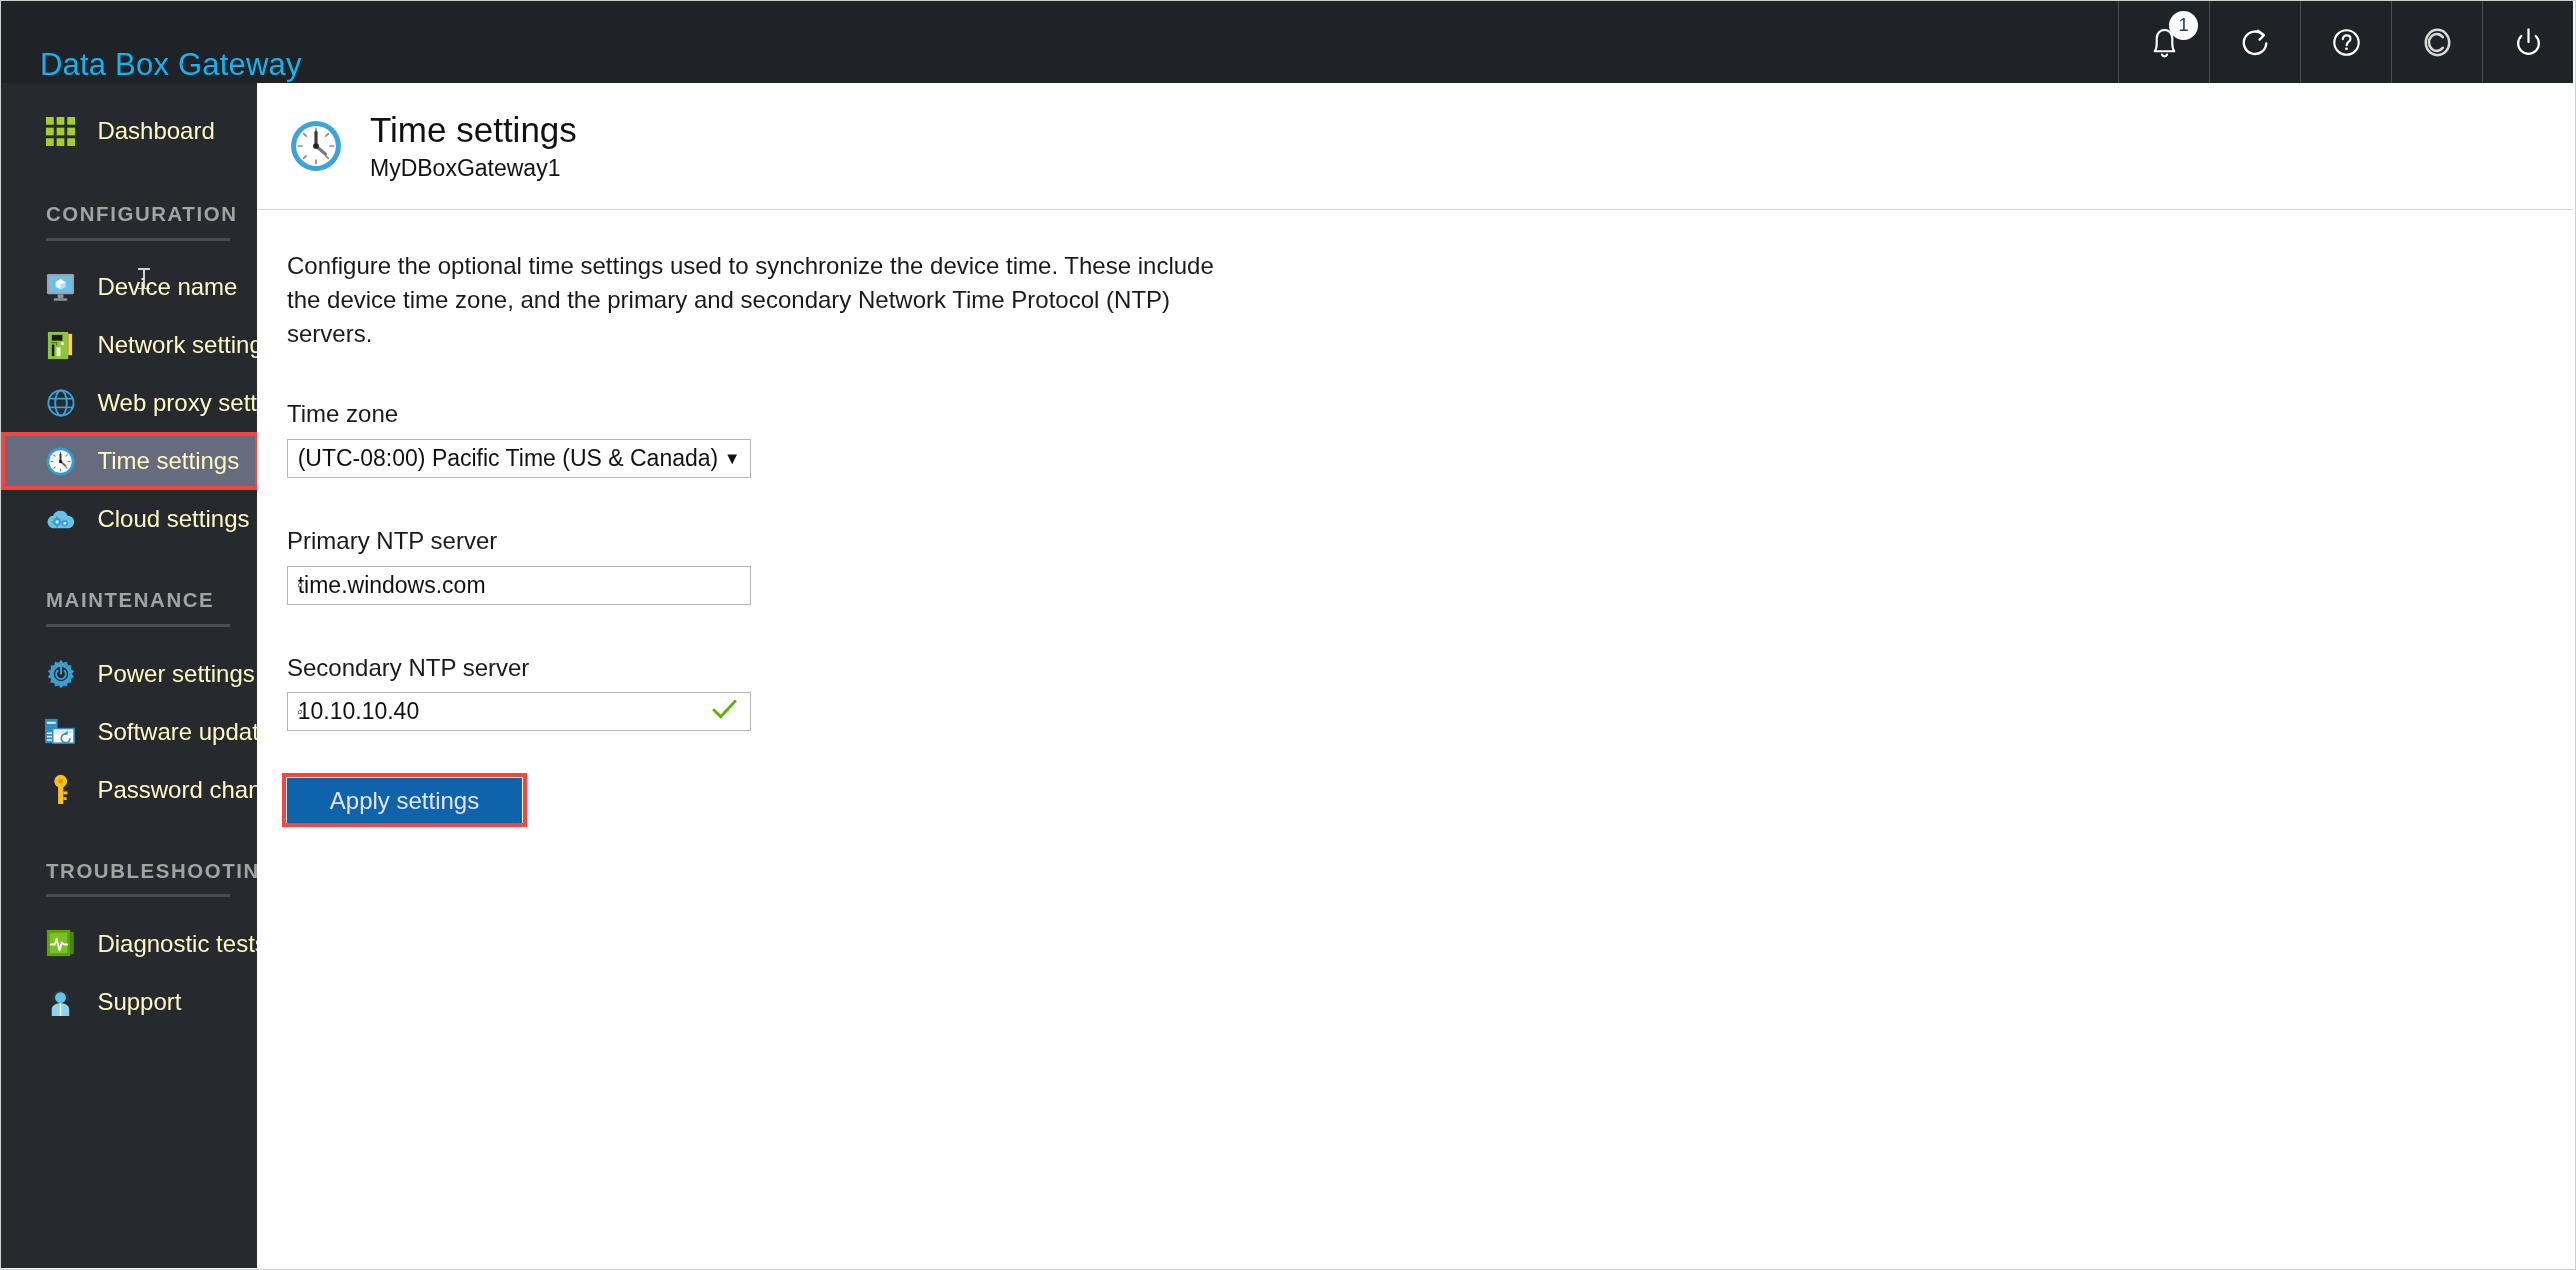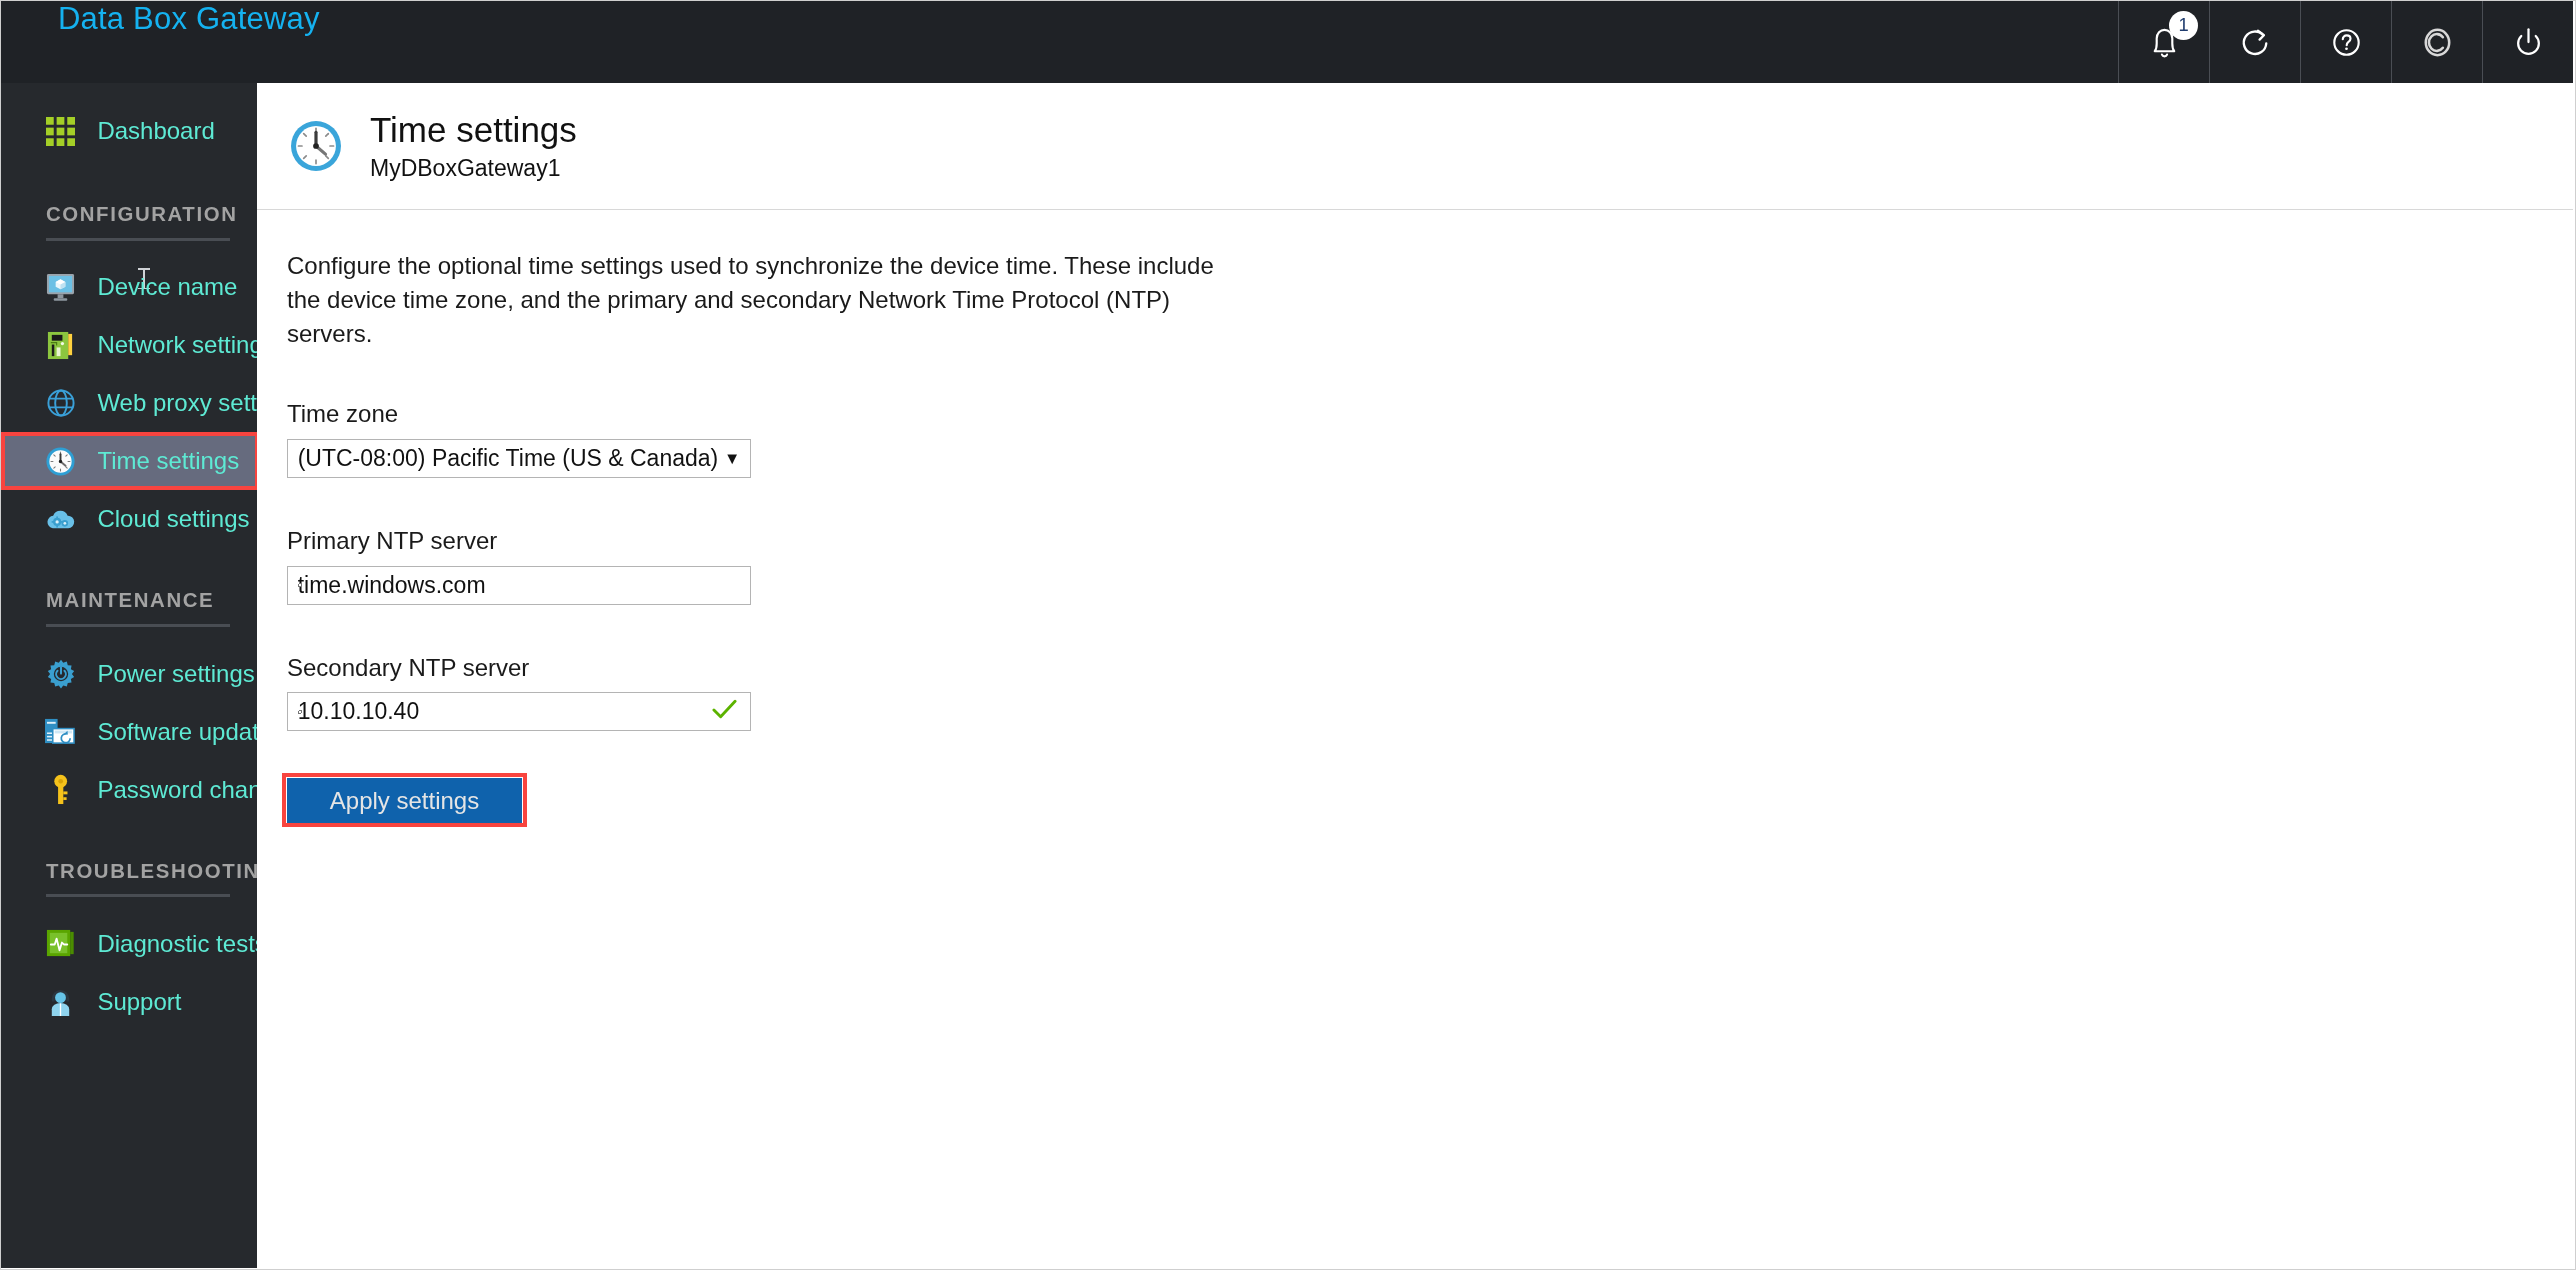--- a/index.html
+++ b/index.html
@@ -17,22 +17,22 @@
   }
 
   
   .topbar {
     position: absolute; left: 0; top: 0;
     width: 2572px; height: 82px;
     background: #1f2226;
     display: flex; align-items: stretch;
   }
   .brand {
-    display: flex; align-items: flex-start;
-    padding-left: 57px;
+    display: flex; align-items: flex-end;
+    padding-left: 39px;
     flex: 1 1 auto;
   }
   .brand-text {
     color: #15b2f0;
     font-size: 31px;
     font-weight: 400;
     letter-spacing: 0.2px;
     white-space: nowrap;
   }
   .topicons { display: flex; align-items: stretch; }
@@ -64,21 +64,21 @@
     background: #26292d;
     overflow: hidden;
   }
   .nav-item {
     display: flex; align-items: center;
     height: 58px;
     padding-left: 43px;
     position: relative;
   }
   .nav-item .label {
-    color: #5eead4;
+    color: #fef9c3;
     font-size: 24px;
     font-weight: 400;
     margin-left: 20.4px;
     white-space: nowrap;
   }
   .nav-item.selected {
     background: #666b7e;
   }
   .nav-ico {
     width: 33px; height: 33px;

